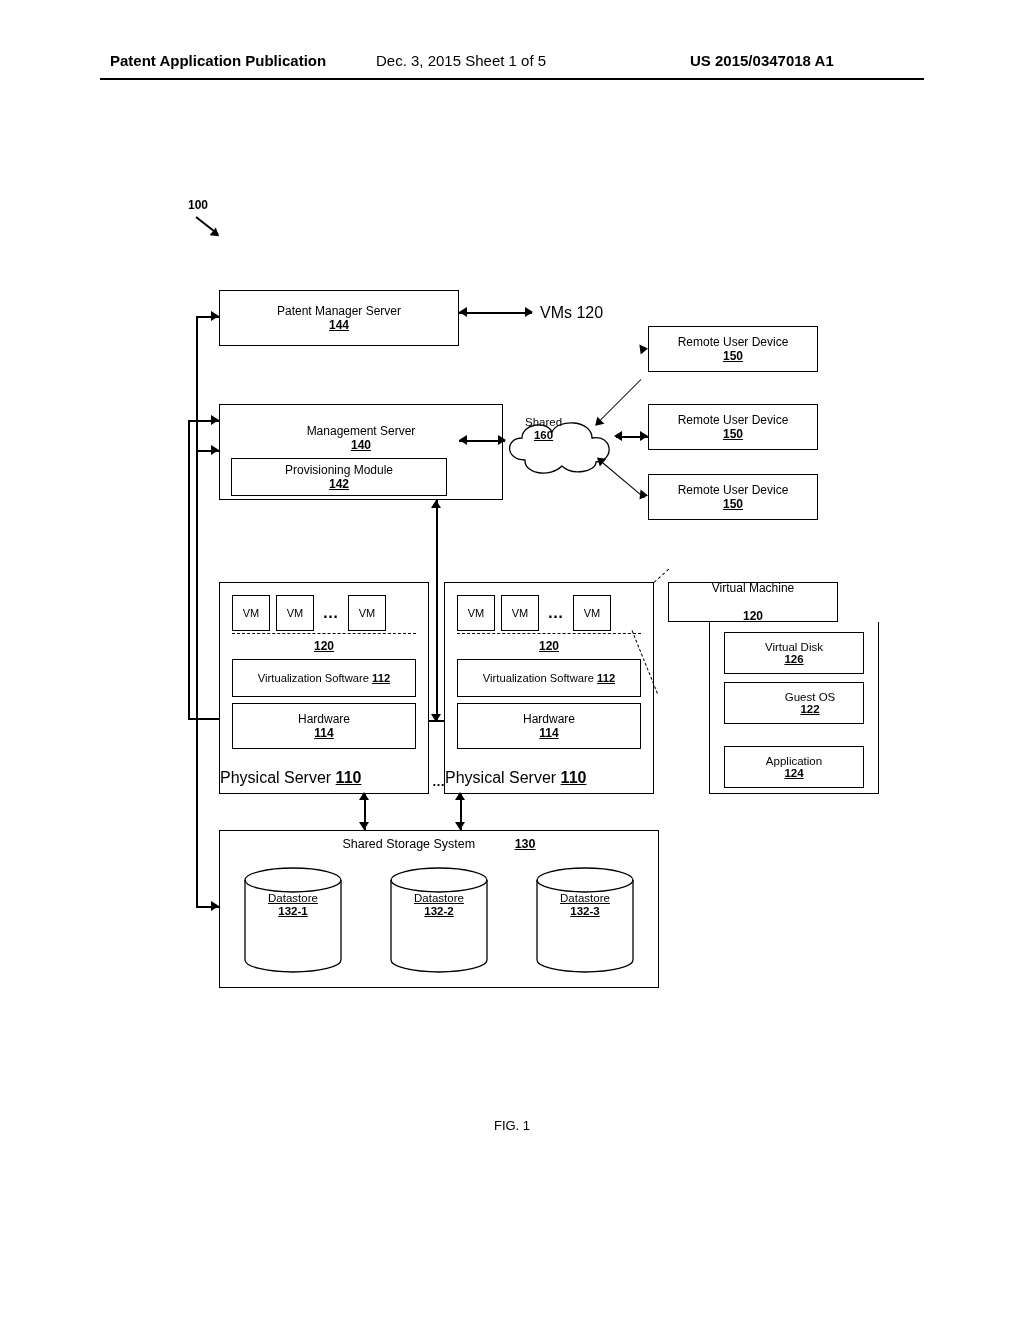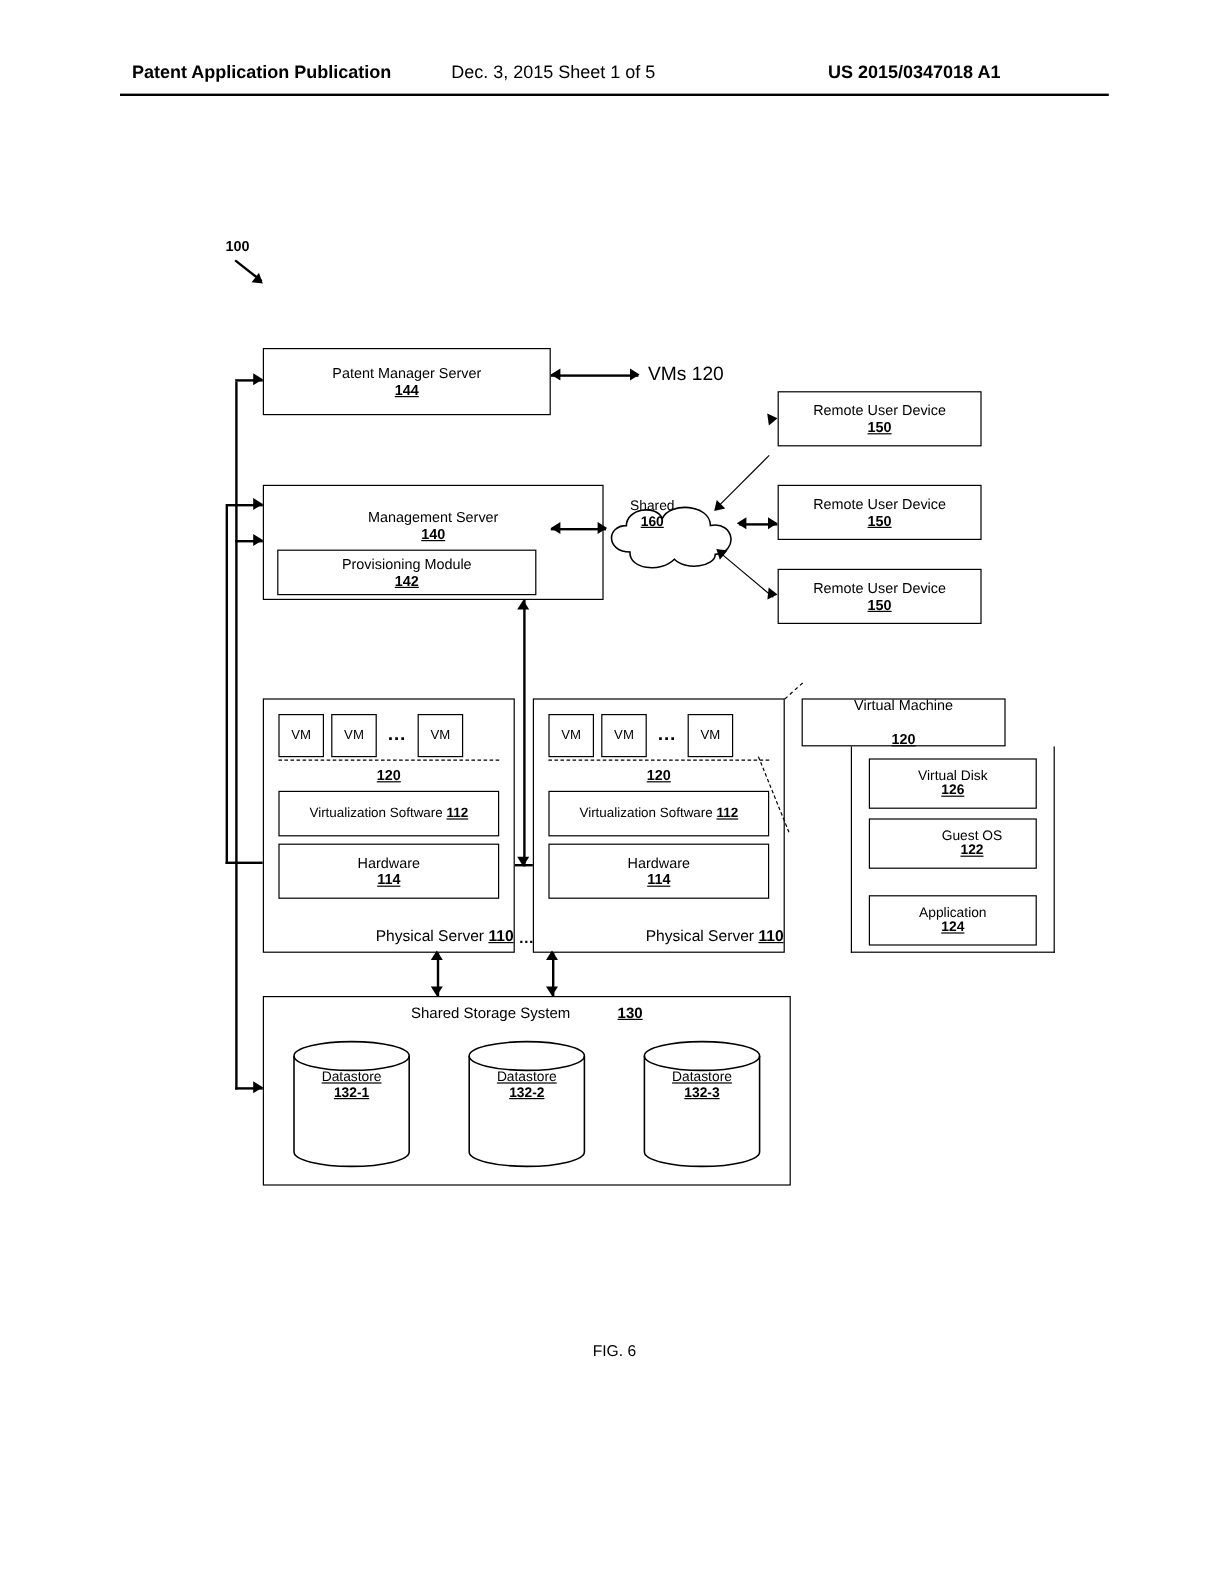--- a/index.html
+++ b/index.html
@@ -123,22 +123,22 @@
   .rud3 { top: 474px; left: 648px; width: 170px; height: 46px; }
 
   
   .ps { top: 582px; left: 219px; width: 210px; height: 212px; border-width:1.3px; position:absolute; border:1.3px solid #000; background:#fff; box-sizing:border-box; }
   .psA { top: 582px; left: 219px; width: 210px; height: 212px; }
   .psB { top: 582px; left: 444px; width: 210px; height: 212px; }
   .ps-caption {
     position: absolute;
     width: 100%;
     bottom: 6px;
-    text-align: right;
-    font-size: 13px;
+    text-align: left;
+    font-size: 16px;
   }
   .ps-caption b { font-weight: bold; text-decoration: none; }
   .ps .vm-row {
     position: absolute;
     top: 12px;
     left: 12px;
     right: 12px;
     height: 36px;
     display: flex;
     gap: 6px;
@@ -473,15 +473,15 @@
       <path d="M7 14 L7 94" fill="none" stroke="#000" stroke-width="1.3"></path>
       <path d="M103 14 L103 94" fill="none" stroke="#000" stroke-width="1.3"></path>
       <path d="M7 94 A48 12 0 0 0 103 94" fill="none" stroke="#000" stroke-width="1.3"></path>
     </svg>
     <div class="ds-label" style="top:26px;">
       <span style="text-decoration:underline;">Datastore</span><br>
       <span class="num">132-3</span>
     </div>
   </div>
 
-  <div class="figcap">FIG. 6</div>
+  <div class="figcap">FIG. 1</div>
 
 </div>
 
 </body></html>

